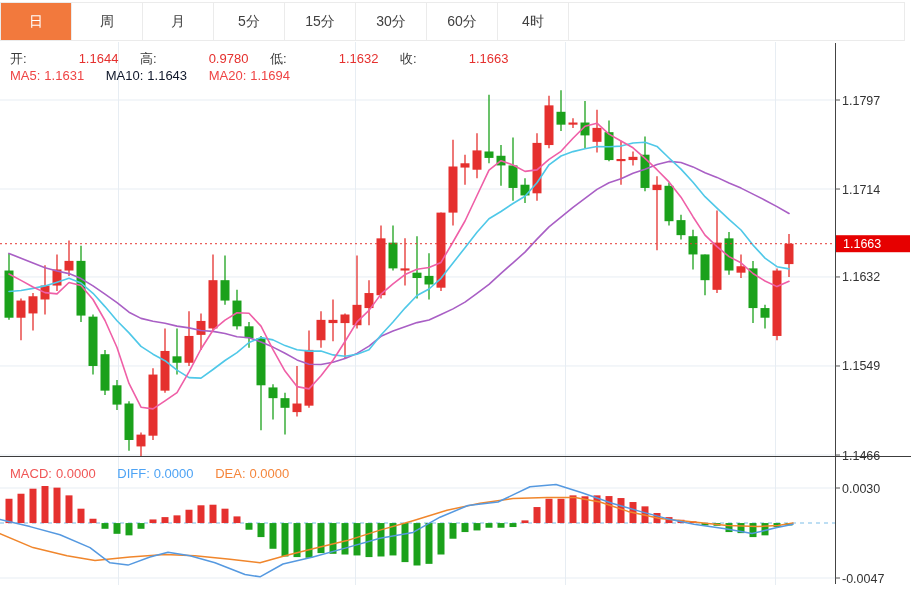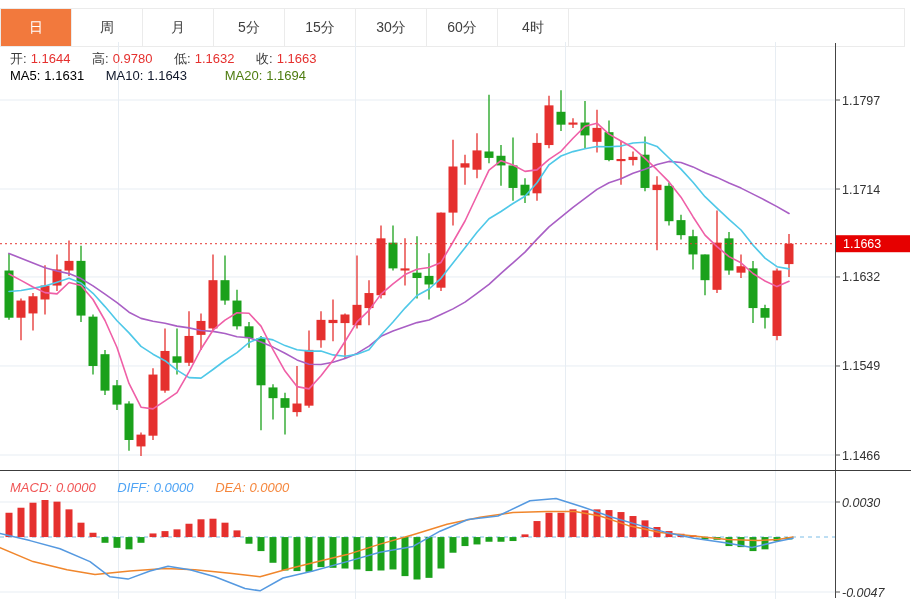--- a/index.html
+++ b/index.html
@@ -1,37 +1,37 @@
 <!DOCTYPE html>
 <html><head>
 <meta charset="utf-8">
 <style>
   html,body{margin:0;padding:0;background:#fff;}
   #app{position:relative;width:911px;height:600px;background:#fff;overflow:hidden;
        font-family:"Liberation Sans","DejaVu Sans",sans-serif;}
-  .tabbar{position:absolute;left:0;top:8px;width:905px;height:39px;background:#fff;
+  .tabbar{position:absolute;left:0;top:2px;width:905px;height:39px;background:#fff;
           border:1px solid #ebebeb;box-sizing:border-box;white-space:nowrap;}
   .tab{display:inline-block;width:71px;height:37px;line-height:37px;text-align:center;
        font-size:14px;color:#404040;border-right:1px solid #ebebeb;box-sizing:border-box;
        vertical-align:top;cursor:pointer;}
   .tab.active{background:#f2793d;color:#fff;}
   .panel-main{position:absolute;left:0;top:40px;width:911px;height:430px;}
-  .panel-macd{position:absolute;left:0;top:470px;width:911px;height:130px;border-top:1px solid #3c3c3c;box-sizing:content-box;font-style:italic;}
+  .panel-macd{position:absolute;left:0;top:456px;width:911px;height:130px;border-top:1px solid #3c3c3c;box-sizing:content-box;}
   svg{display:block;}
   .legend{position:absolute;left:10px;font-size:13px;white-space:nowrap;z-index:5;}
   .legend span{margin-right:4px;}
   .legend .item{margin-right:14px;display:inline-block;}
   .lg-ohlc{top:10px;}
   .lg-ma{top:28px;}
   .lg-macd{top:9px;}
   .lbl{color:#3a3a3a;}
-  .val-red{color:#e5302e;}
-  .c-ma5{color:#000000;}
+  .val-red{color:#e5302e;margin-left:48px;}
+  .c-ma5{color:#ef4444;}
   .c-ma10{color:#0f172a;}
-  .c-ma20{color:#4d7c0f;margin-left:16px;}
+  .c-ma20{color:#ef4444;}
   .c-macd{color:#f05555;}
   .c-diff{color:#4da3f5;}
   .c-dea{color:#f5863c;}
 </style>
 </head>
 <body>
 
 <div id="app">
 
   <div class="tabbar" id="tabbar"><div class="tab active">日</div><div class="tab">周</div><div class="tab">月</div><div class="tab">5分</div><div class="tab">15分</div><div class="tab">30分</div><div class="tab">60分</div><div class="tab">4时</div></div>

